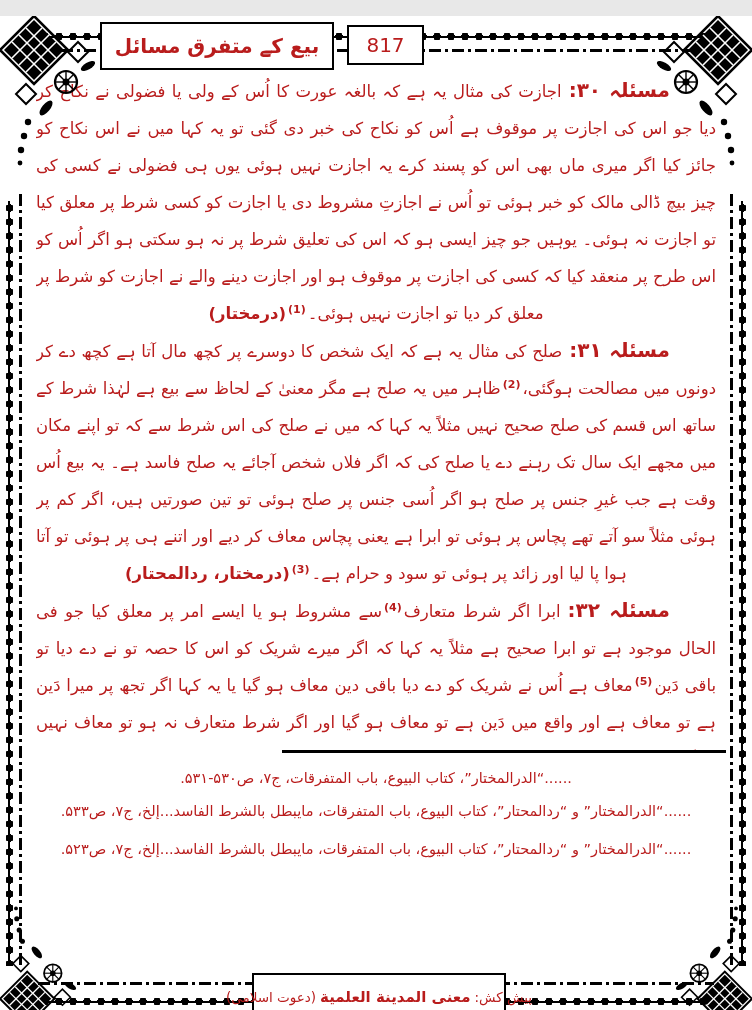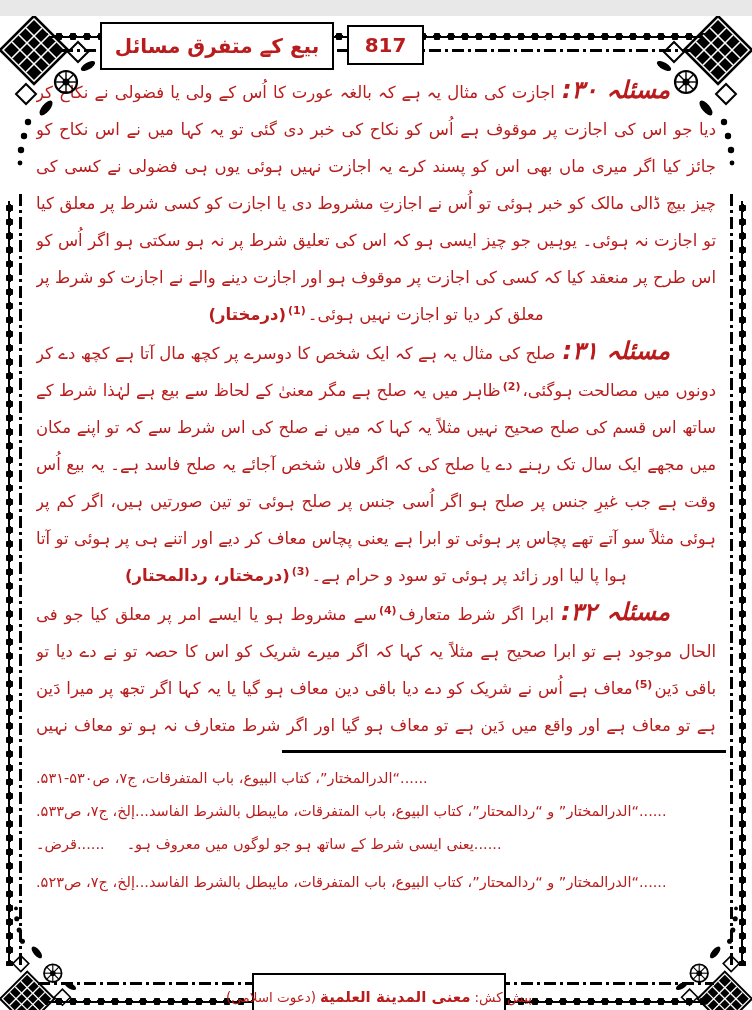--- a/index.html
+++ b/index.html
@@ -53,47 +53,47 @@
   .orn-bl{left:0; bottom:0; transform:scaleY(-1);}
   .orn-br{right:0; bottom:0; transform:scale(-1,-1);}
 
   
   .hbox{
     position:absolute; background:#fff; border:2.5px solid #000;
     display:flex; align-items:center; justify-content:center;
     z-index:3; text-align:center; white-space:nowrap;
   }
   .box-left  {left:100px; top:6px;  width:230px; height:44px; font-size:20px; font-weight:bold;}
-  .box-center{left:347px; top:9px;  width:73px;  height:36px; font-size:20px; font-weight:bold; direction:ltr; font-family:"DejaVu Sans",sans-serif;justify-content:center;}
+  .box-center{left:347px; top:9px;  width:73px;  height:36px; font-size:20px; font-weight:normal; direction:ltr; font-family:"DejaVu Sans",sans-serif;justify-content:center;}
   .box-right {left:494px; top:6px;  width:208px; height:40px; font-size:14px; font-weight:bold;}
   .box-footer{left:252px; top:957px; width:250px; height:43px; font-size:13.5px; gap:4px;}
   .box-footer .org{font-weight:bold; font-size:15px;}
 
   
   .body-text{
     position:absolute; left:36px; right:36px; top:56px; height:678px;
     overflow:hidden; font-size:16.5px; line-height:37px; text-align:justify;
     z-index:1;
   }
   .para{margin:0; text-indent:46px; text-align:justify;}
   .para.centered-last{text-align-last:center;}
-  .mlabel{font-weight:bold; font-size:24px; margin-left:7px;font-style:italic;}
+  .mlabel{font-weight:bold; font-size:20px; margin-left:7px;}
   sup.fnm{
     font-size:11px; line-height:0; vertical-align:super;
     direction:ltr; unicode-bidi:embed; margin:0 2px; font-weight:bold;
   }
   .cite{font-weight:bold;}
 
   
   .fn-sep{position:absolute; top:734px; right:26px; width:444px; height:2.5px; background:#000; z-index:1;}
   .footnotes{
     position:absolute; left:36px; right:36px; top:746px; height:208px;
     overflow:hidden; font-size:14.5px; line-height:33px; z-index:1;
   }
-  .fn-row{margin:0; text-align:left; white-space:nowrap;}
+  .fn-row{margin:0; text-align:center; white-space:nowrap;}
   .fn-row.center{text-align:center;}
   .fn-row .gap{display:inline-block; width:22px;}
   .fn-row.pregap{margin-top:5px;}
 </style>
 </head>
 <body>
 
 <div id="page">
 
   <svg width="0" height="0" style="position:absolute" aria-hidden="true">
@@ -174,21 +174,20 @@
 
     <p class="para centered-last"><b class="mlabel">مسئلہ ۳۲:</b><span>ابرا اگر شرط متعارف</span><sup class="fnm">(4)</sup><span>سے مشروط ہو یا ایسے امر پر معلق کیا جو فی الحال موجود ہے تو ابرا صحیح ہے مثلاً یہ کہا کہ اگر میرے شریک کو اس کا حصہ تو نے دے دیا تو باقی دَین</span><sup class="fnm">(5)</sup><span>معاف ہے اُس نے شریک کو دے دیا باقی دین معاف ہو گیا یا یہ کہا اگر تجھ پر میرا دَین ہے تو معاف ہے اور واقع میں دَین ہے تو معاف ہو گیا اور اگر شرط متعارف نہ ہو تو معاف نہیں مثلاً میں نے دَین معاف کر دیا اگر فلاں شخص آجائے یا میں نے معاف کیا اس شرط پر کہ ایک ماہ تو میری خدمت کرے یا اگر تو گھر میں گیا تو دَین معاف ہے اگر تو نے پانسو دے دیے تو باقی معاف ہیں اگر تو قسم کھا جائے تو دَین معاف ہے، ان سب صورتوں میں معاف نہ ہوگا۔</span></p>
 
   </div>
 
   <div class="fn-sep"></div>
 
   <div class="footnotes">
     <p class="fn-row"><span>......“الدرالمختار”، کتاب البیوع، باب المتفرقات، ج۷، ص۵۳۰-۵۳۱.</span></p>
     <p class="fn-row"><span>......“الدرالمختار” و “ردالمحتار”، کتاب البیوع، باب المتفرقات، مایبطل بالشرط الفاسد...إلخ، ج۷، ص۵۳۳.</span></p>
-    <p class="fn-row"><span>......یعنی ایسی شرط کے ساتھ ہو جو لوگوں میں معروف ہو۔</span><span class="gap"></span><span>......قرض۔</span></p>
     <p class="fn-row pregap"><span>......“الدرالمختار” و “ردالمحتار”، کتاب البیوع، باب المتفرقات، مایبطل بالشرط الفاسد...إلخ، ج۷، ص۵۲۳.</span></p>
   </div>
 
   <div class="hbox box-footer">
     <span>پیش کش:</span>
     <span class="org">معنی المدينة العلمية</span>
     <span>(دعوت اسلامی)</span>
   </div>
 
 </div>

